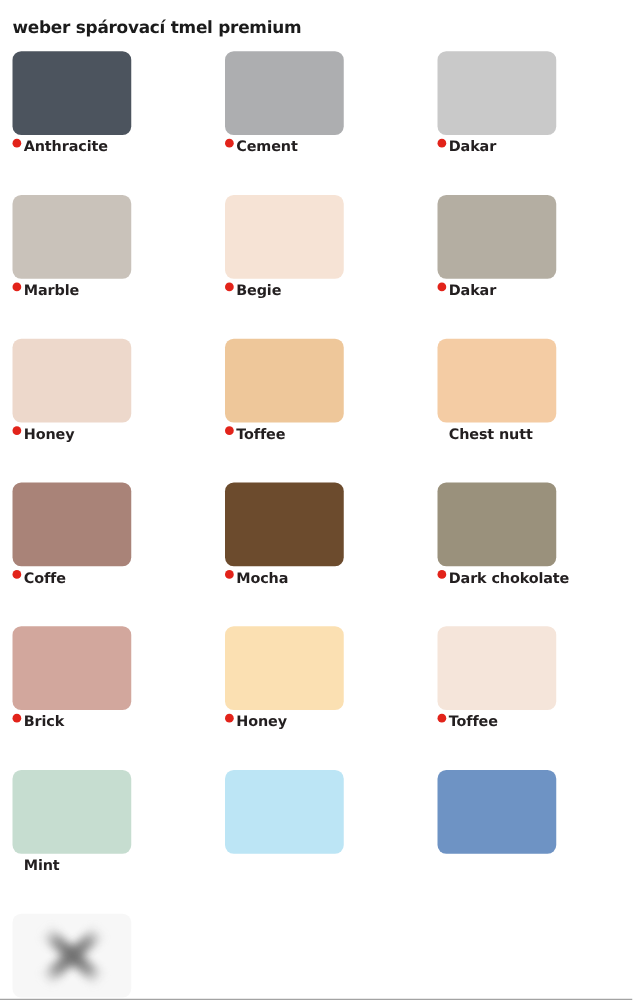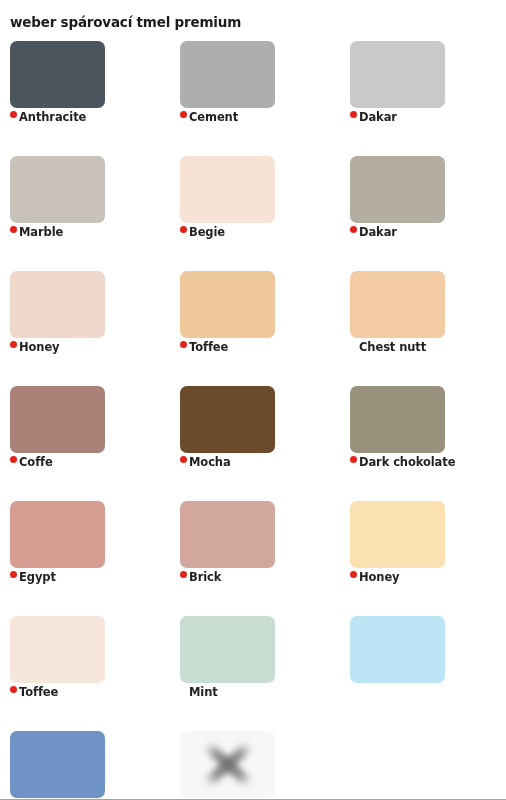--- a/index.html
+++ b/index.html
@@ -190,27 +190,20 @@
         </div>
       </div>
       <div class="cell">
         <div class="swatch" style="background: rgb(154, 145, 124);"></div>
         <div class="label-row">
           <span class="dot" style="background: rgb(226, 35, 26);"></span>
           <span class="label">Dark chokolate</span>
         </div>
       </div>
       <div class="cell">
-        <div class="swatch" style="background: rgb(214, 157, 147);"></div>
-        <div class="label-row">
-          <span class="dot" style="background: rgb(226, 35, 26);"></span>
-          <span class="label">Egypt</span>
-        </div>
-      </div>
-      <div class="cell">
         <div class="swatch" style="background: rgb(210, 167, 157);"></div>
         <div class="label-row">
           <span class="dot" style="background: rgb(226, 35, 26);"></span>
           <span class="label">Brick</span>
         </div>
       </div>
       <div class="cell">
         <div class="swatch" style="background: rgb(251, 224, 178);"></div>
         <div class="label-row">
           <span class="dot" style="background: rgb(226, 35, 26);"></span>

